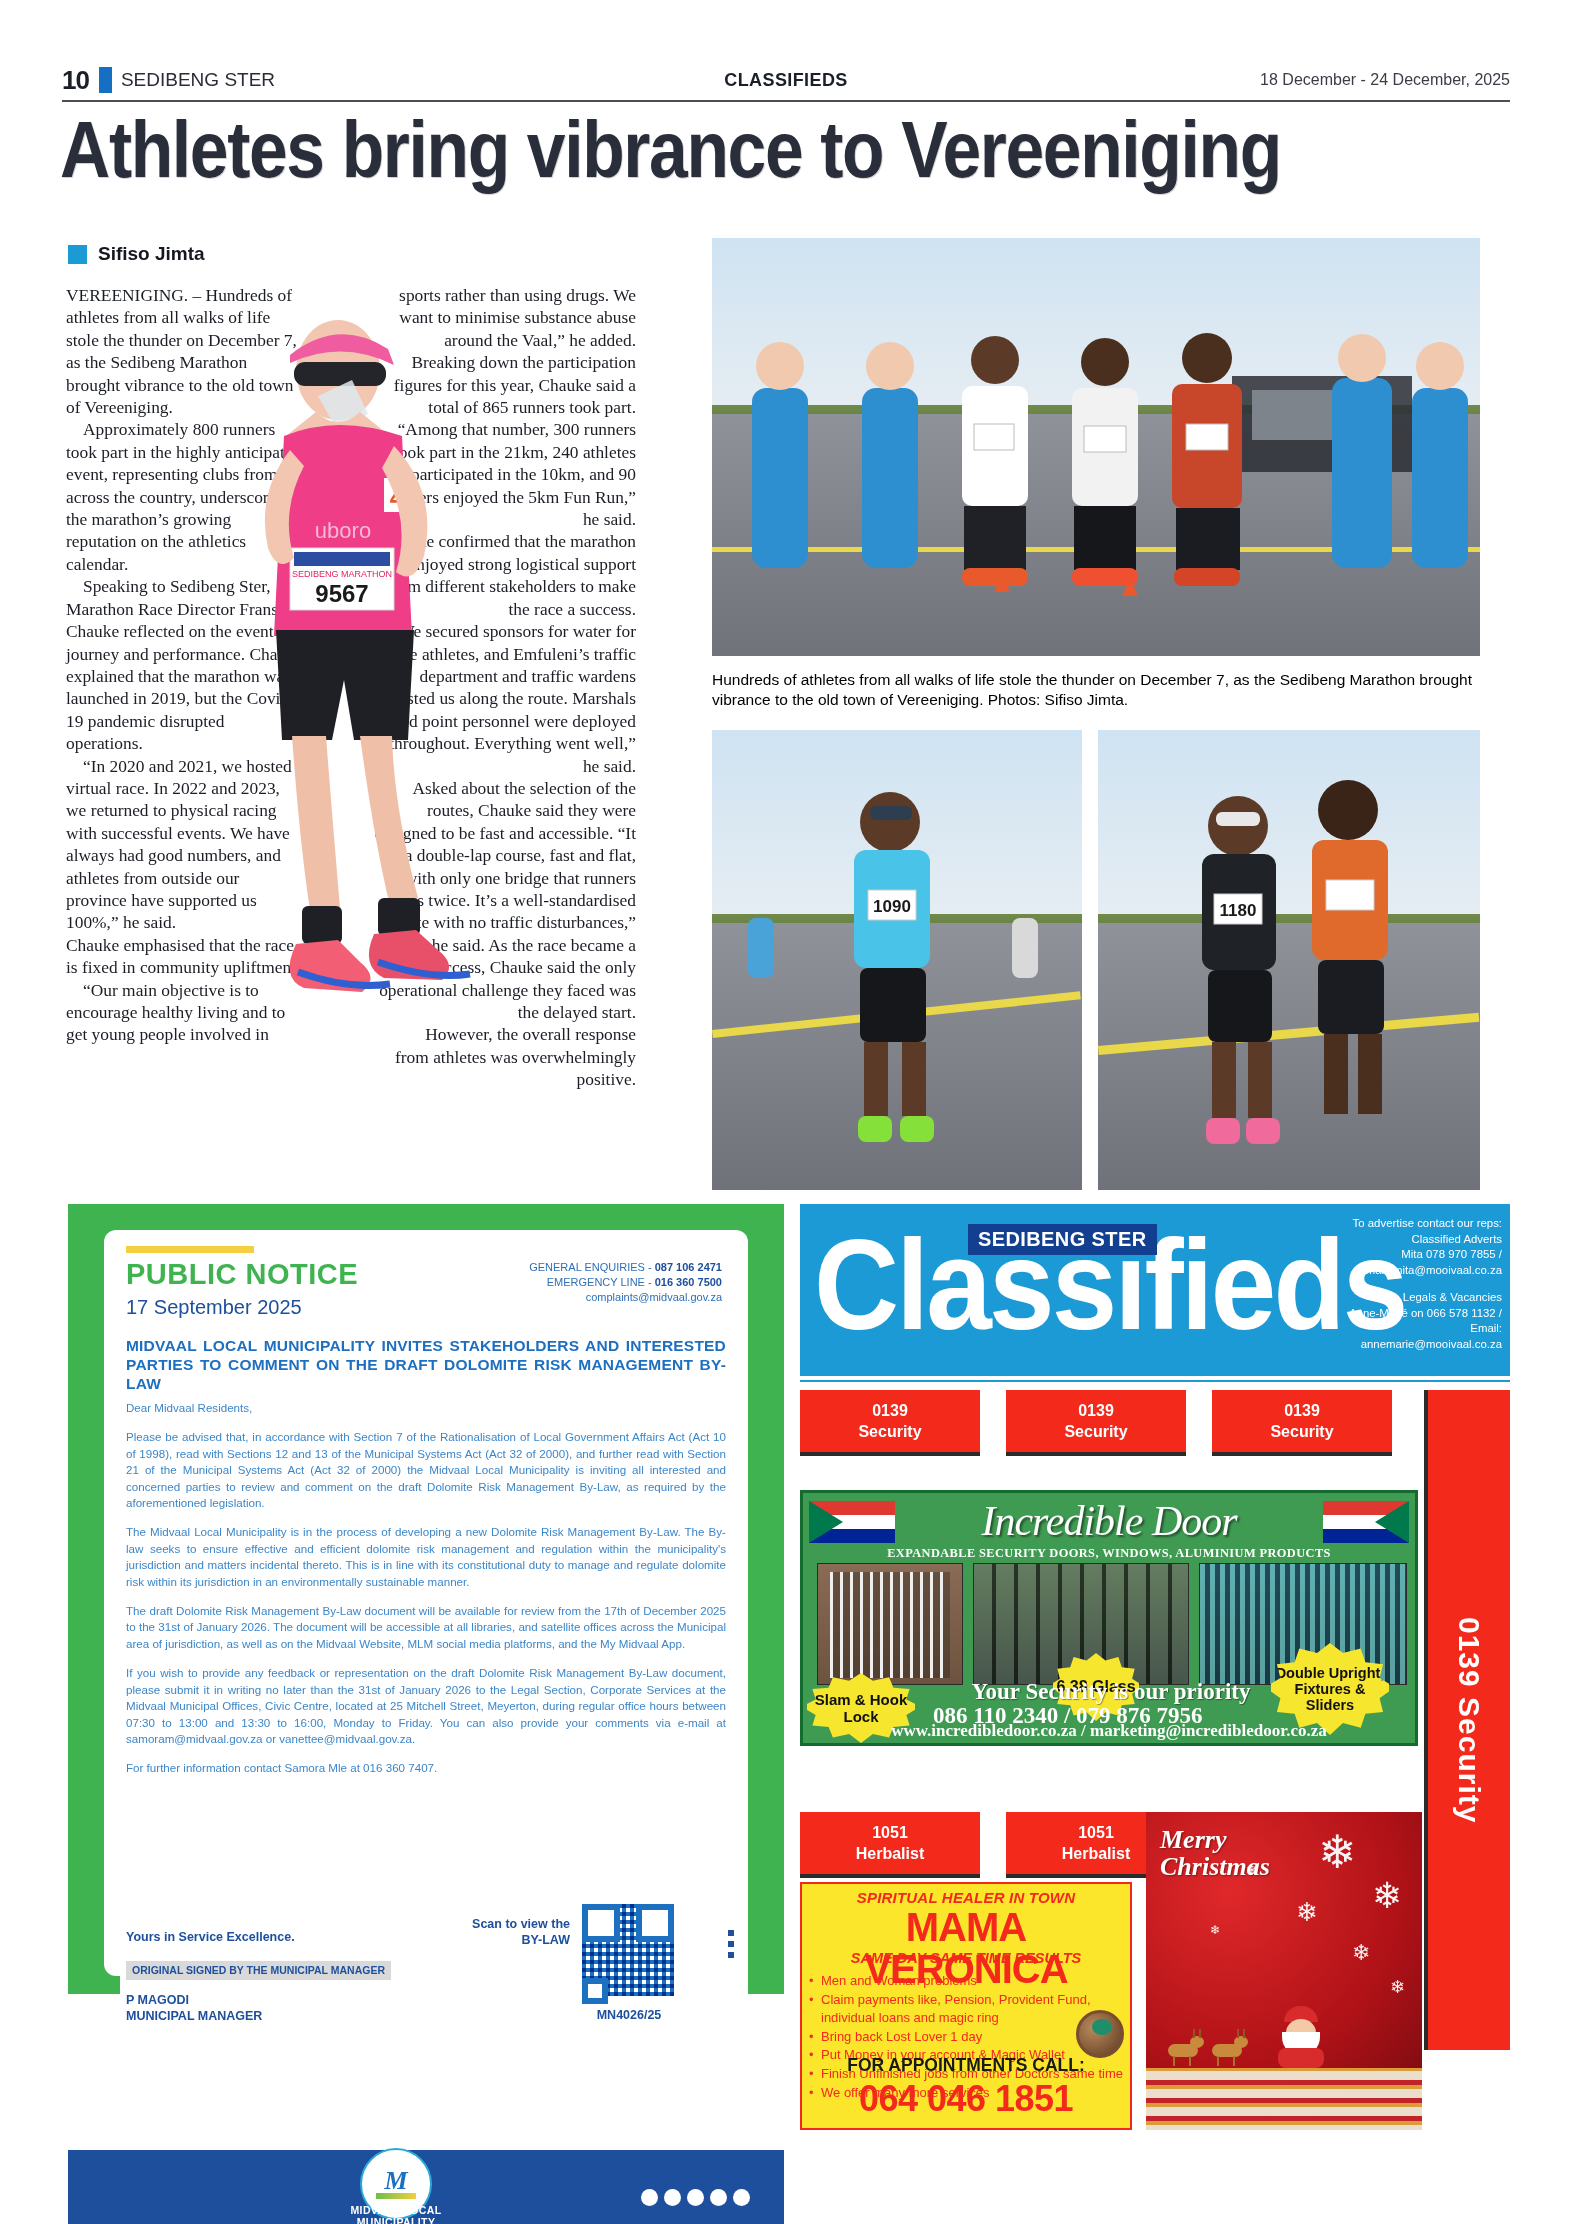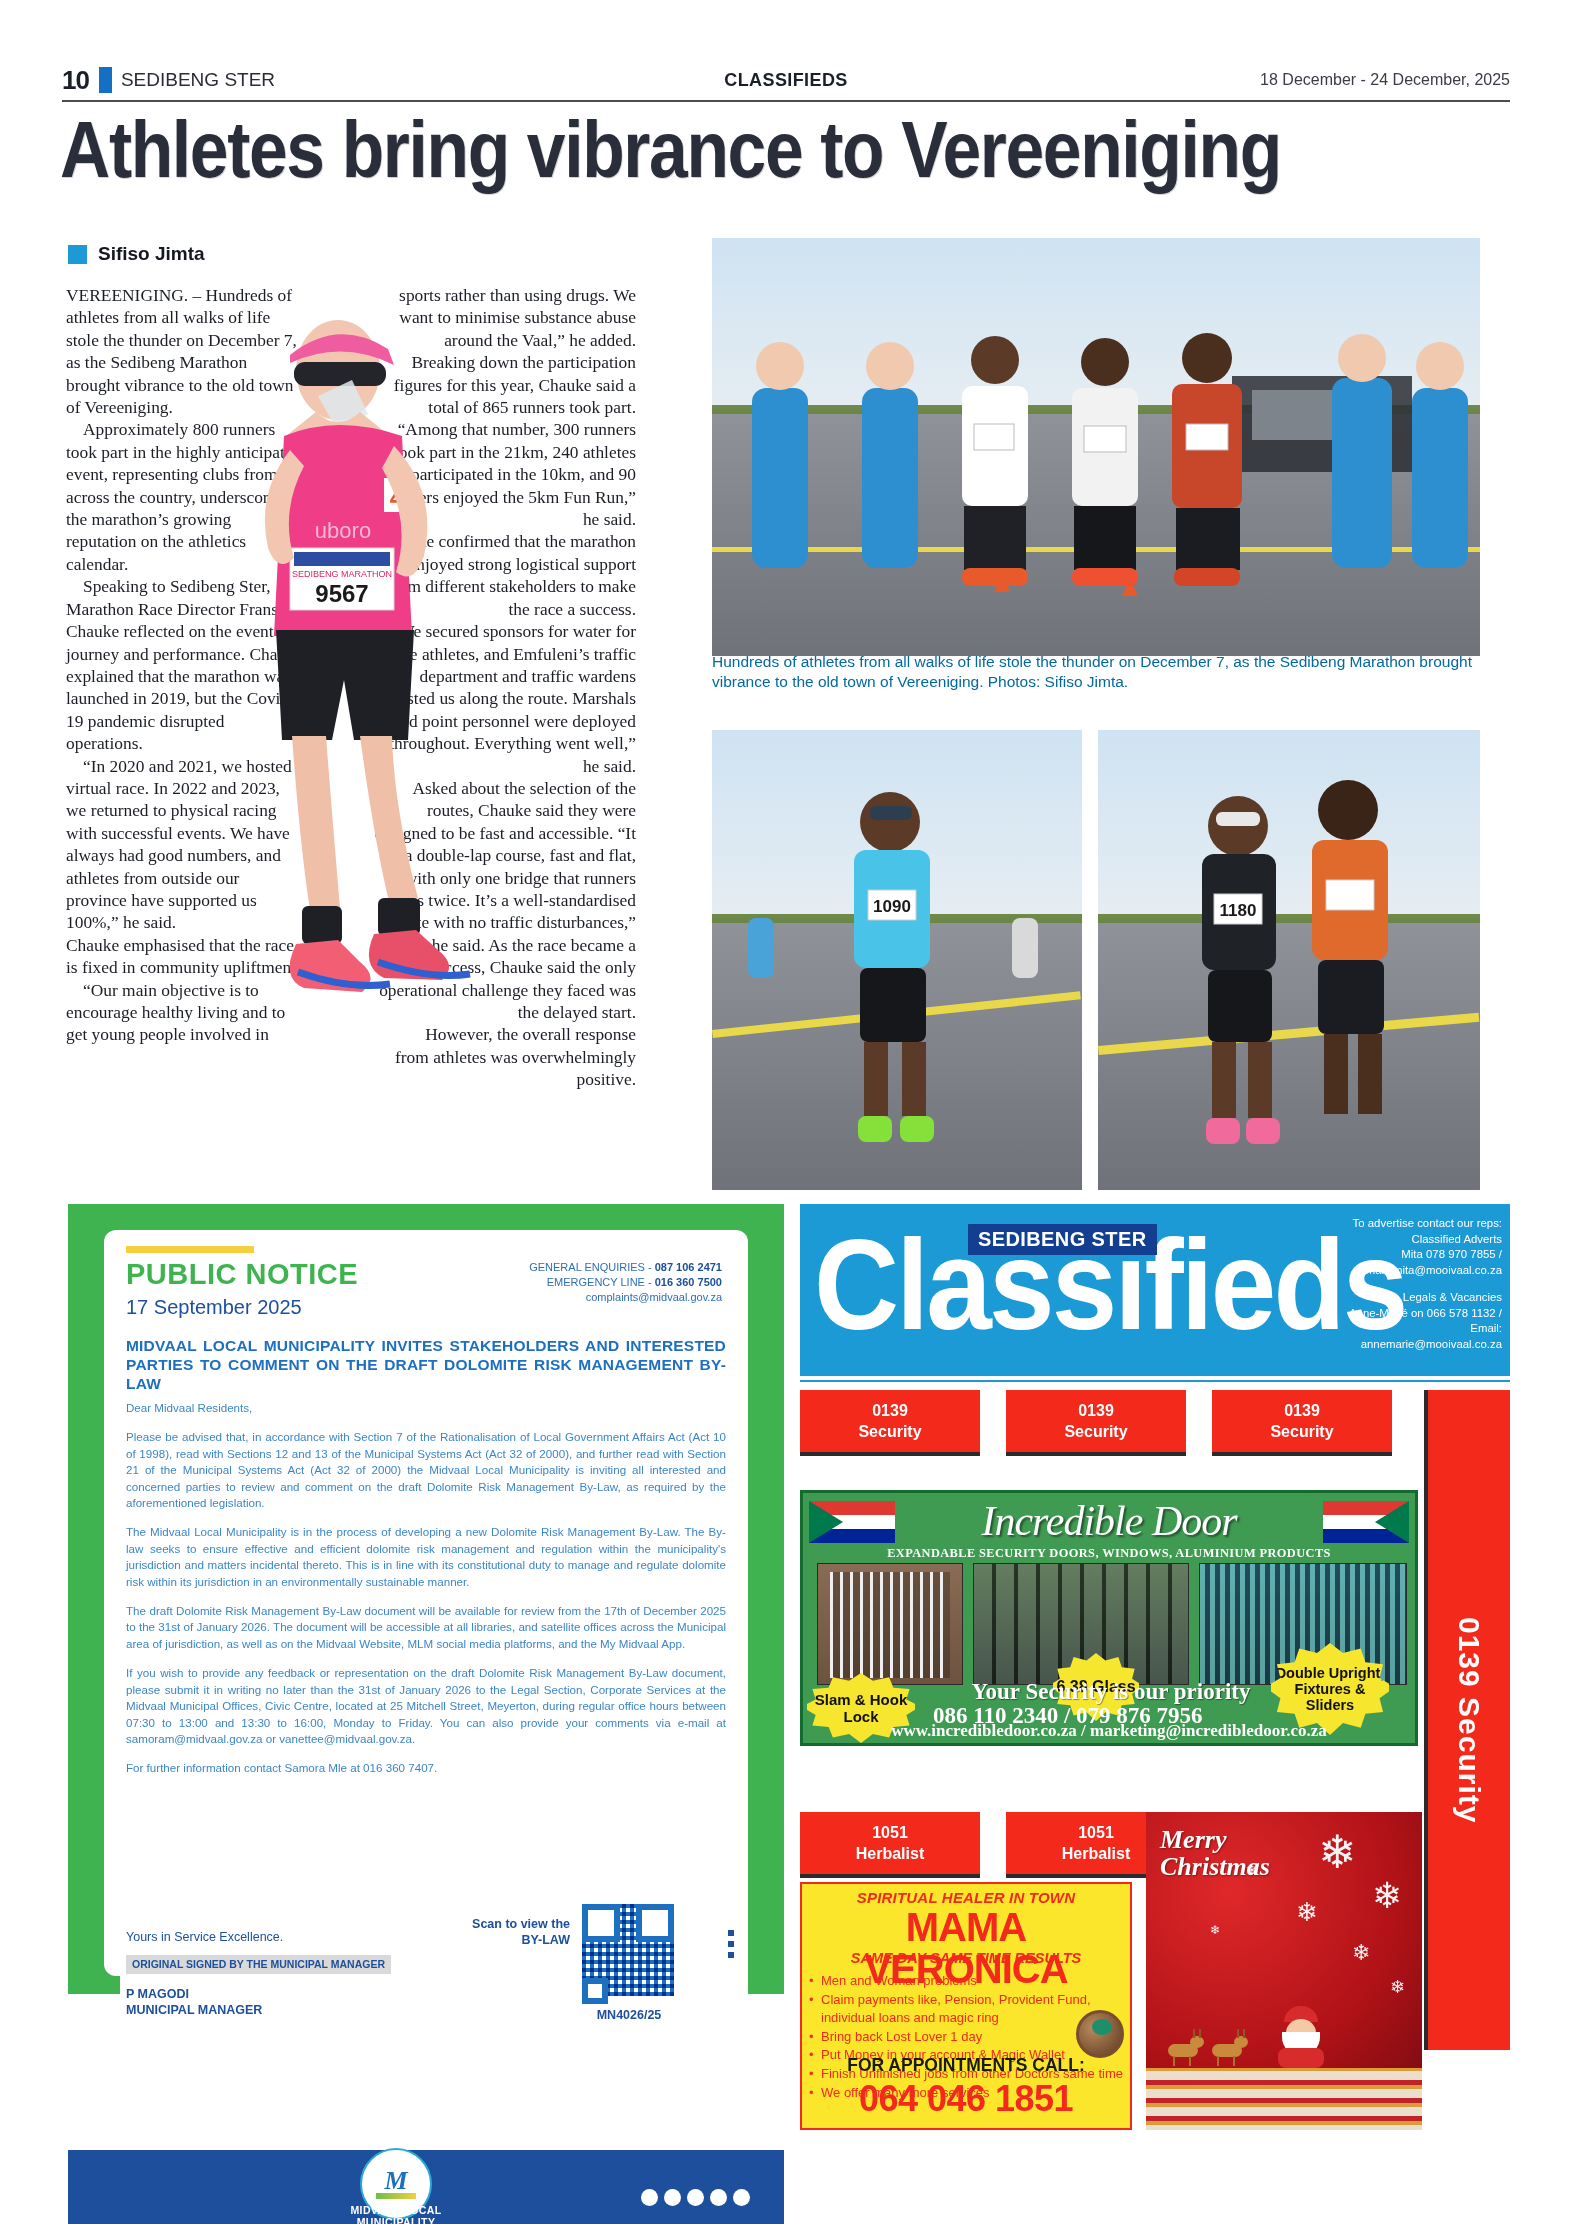--- a/index.html
+++ b/index.html
@@ -88,23 +88,23 @@
 
   
   .photo {
     position:absolute; overflow:hidden; background:#c8d4dd;
   }
   .photo-main { left:712px; top:238px; width:768px; height:418px; }
   .photo-b { left:712px; top:730px; width:370px; height:460px; }
   .photo-c { left:1098px; top:730px; width:382px; height:460px; }
 
   .caption {
-    position:absolute; left:712px; top:652px; width:775px;
+    position:absolute; left:712px; top:670px; width:775px;
     font-family:"Liberation Sans", sans-serif;
-    font-size:15.5px; line-height:20px; color:#0369a1;
+    font-size:15.5px; line-height:20px; color:#000000;
   }
 
   
   .lower { position:absolute; left:0px; top:1204px; width:1572px; height:1020px; }
 
   
   .pn-ad {
     position:absolute; left:68px; top:0px; width:716px; height:1020px;
     background:#ffffff; overflow:hidden;
   }
@@ -144,21 +144,21 @@
     position:absolute; left:22px; top:170px; width:600px;
     font-family:"Liberation Sans", sans-serif;
     font-size:11.6px; line-height:16.4px; color:#3b86c9;
     text-align:justify;
   }
   .pn-body p { margin:0 0 13px 0; }
   .pn-sign {
     position:absolute; left:22px; top:700px; width:330px;
     font-family:"Liberation Sans", sans-serif; color:#1d4f9c;
   }
-  .pn-sign .yis { font-weight:normal; font-size:12.5px; margin-bottom:10px; }
+  .pn-sign .yis { font-weight:bold; font-size:12.5px; margin-bottom:16px; }
   .pn-sign .osb {
     background:#d9d9d9; display:inline-block; padding:3px 6px;
     font-weight:bold; font-size:10.5px; line-height:13px; margin-bottom:12px;
   }
   .pn-sign .mm { font-weight:bold; font-size:12.5px; line-height:16px; }
   .pn-scan {
     position:absolute; left:356px; top:686px; text-align:right; width:110px;
     font-family:"Liberation Sans", sans-serif; font-weight:bold;
     font-size:12.5px; line-height:16px; color:#1d4f9c;
   }

